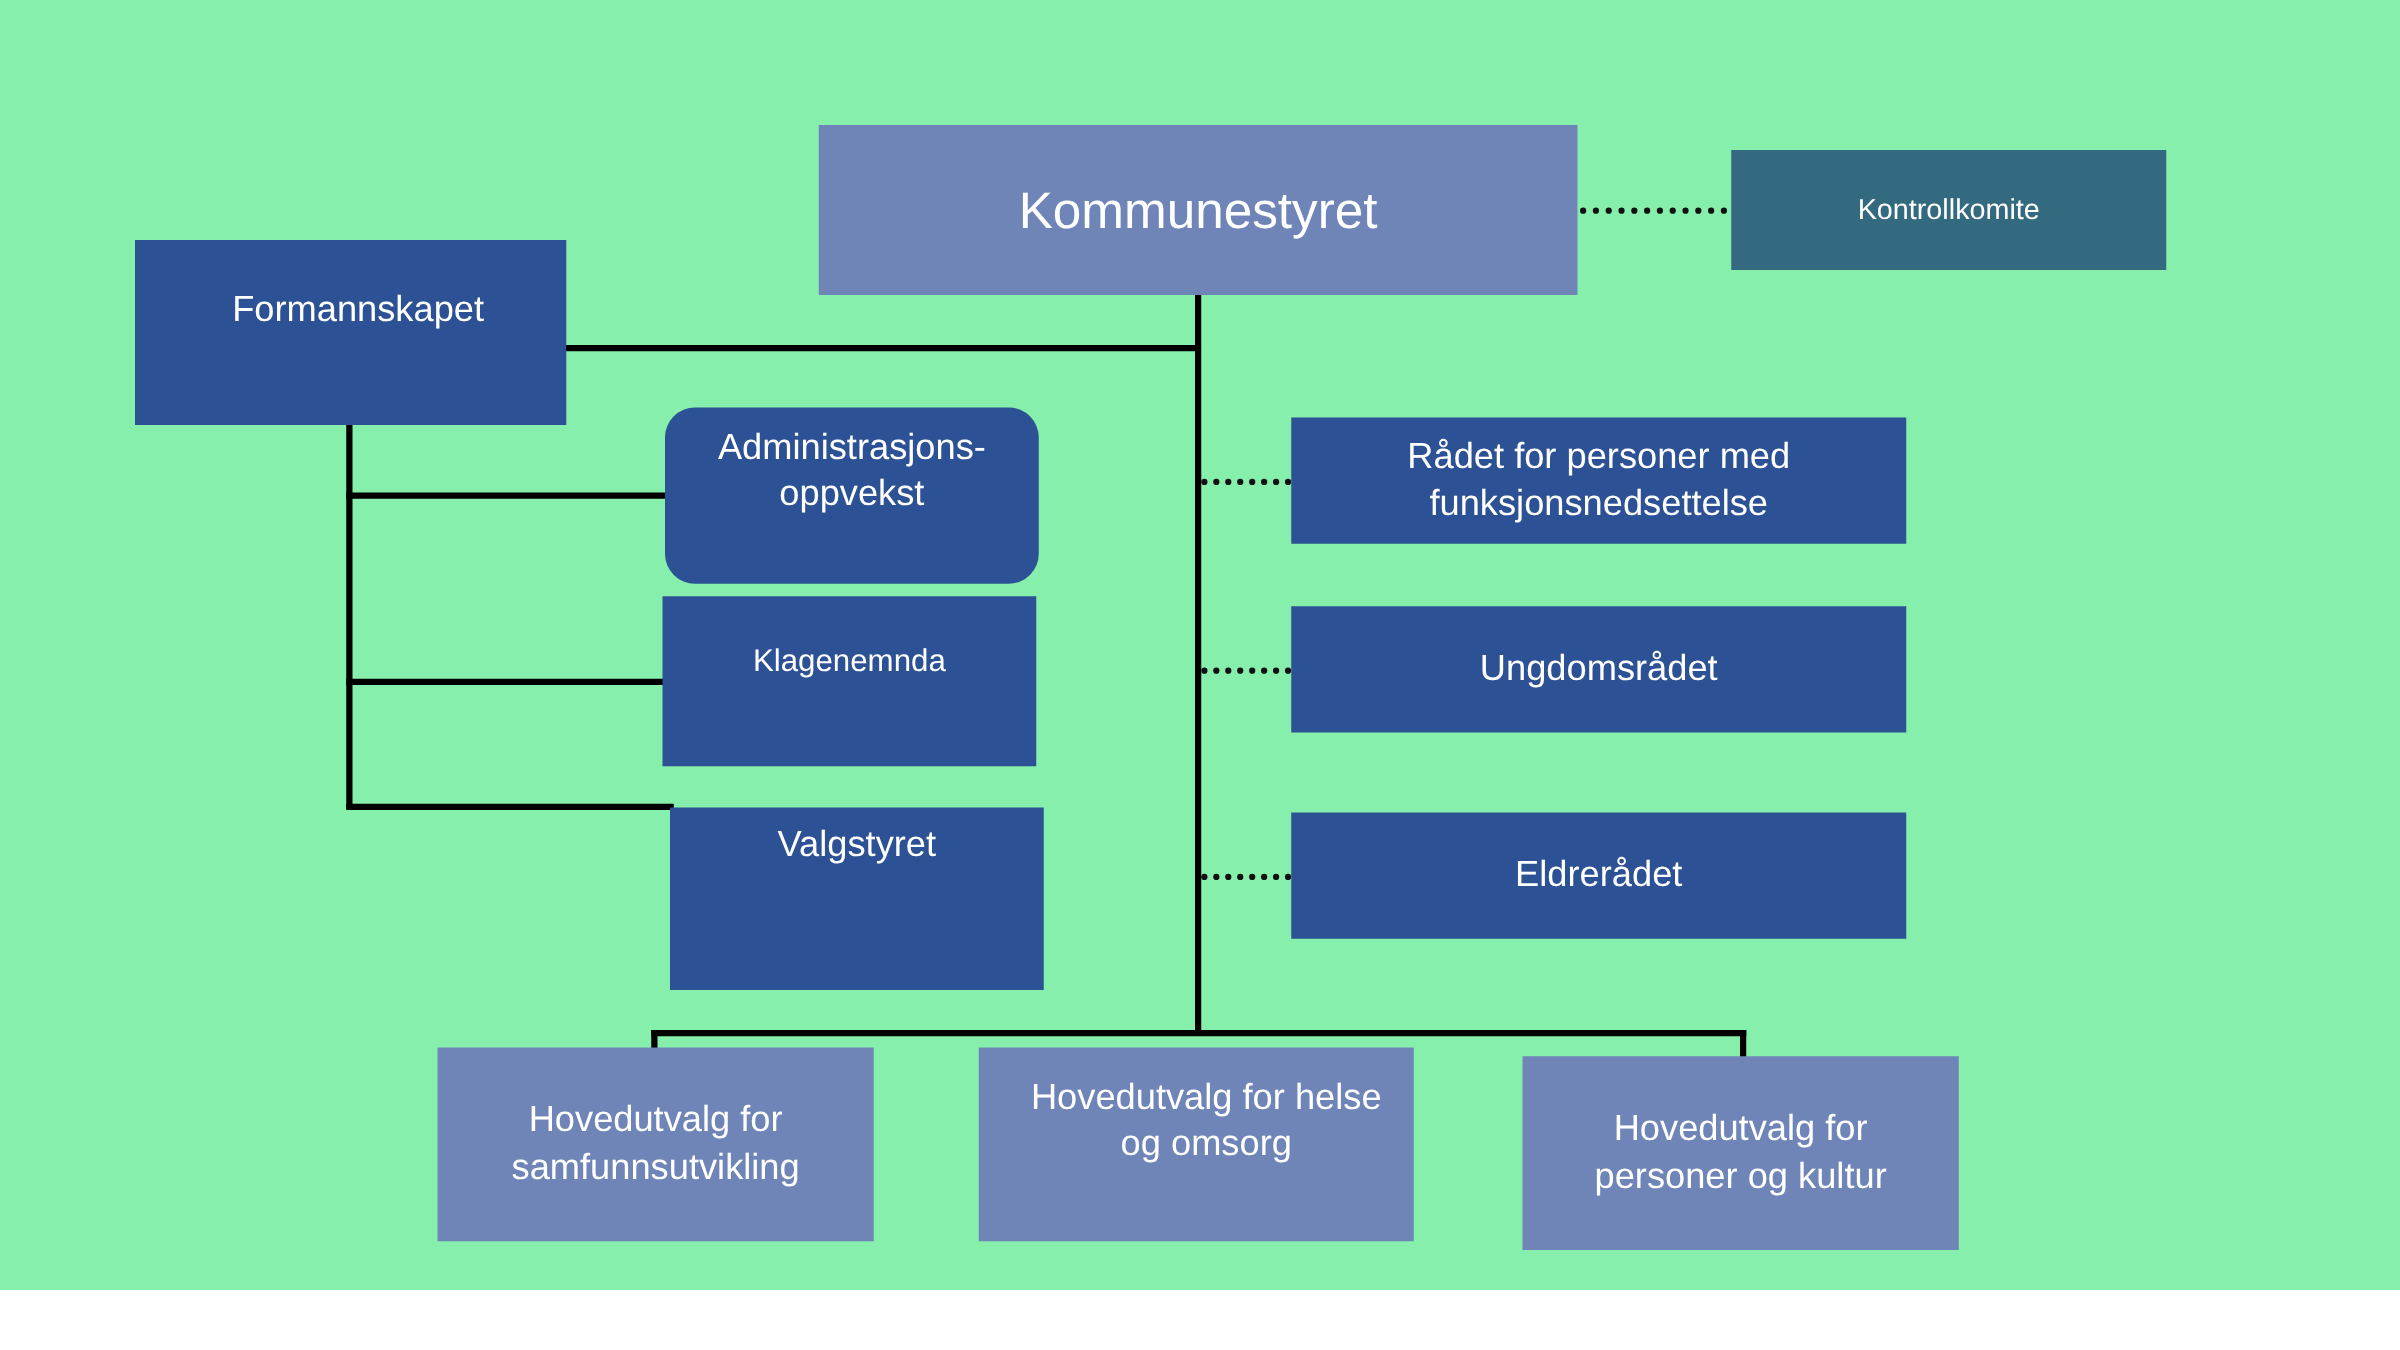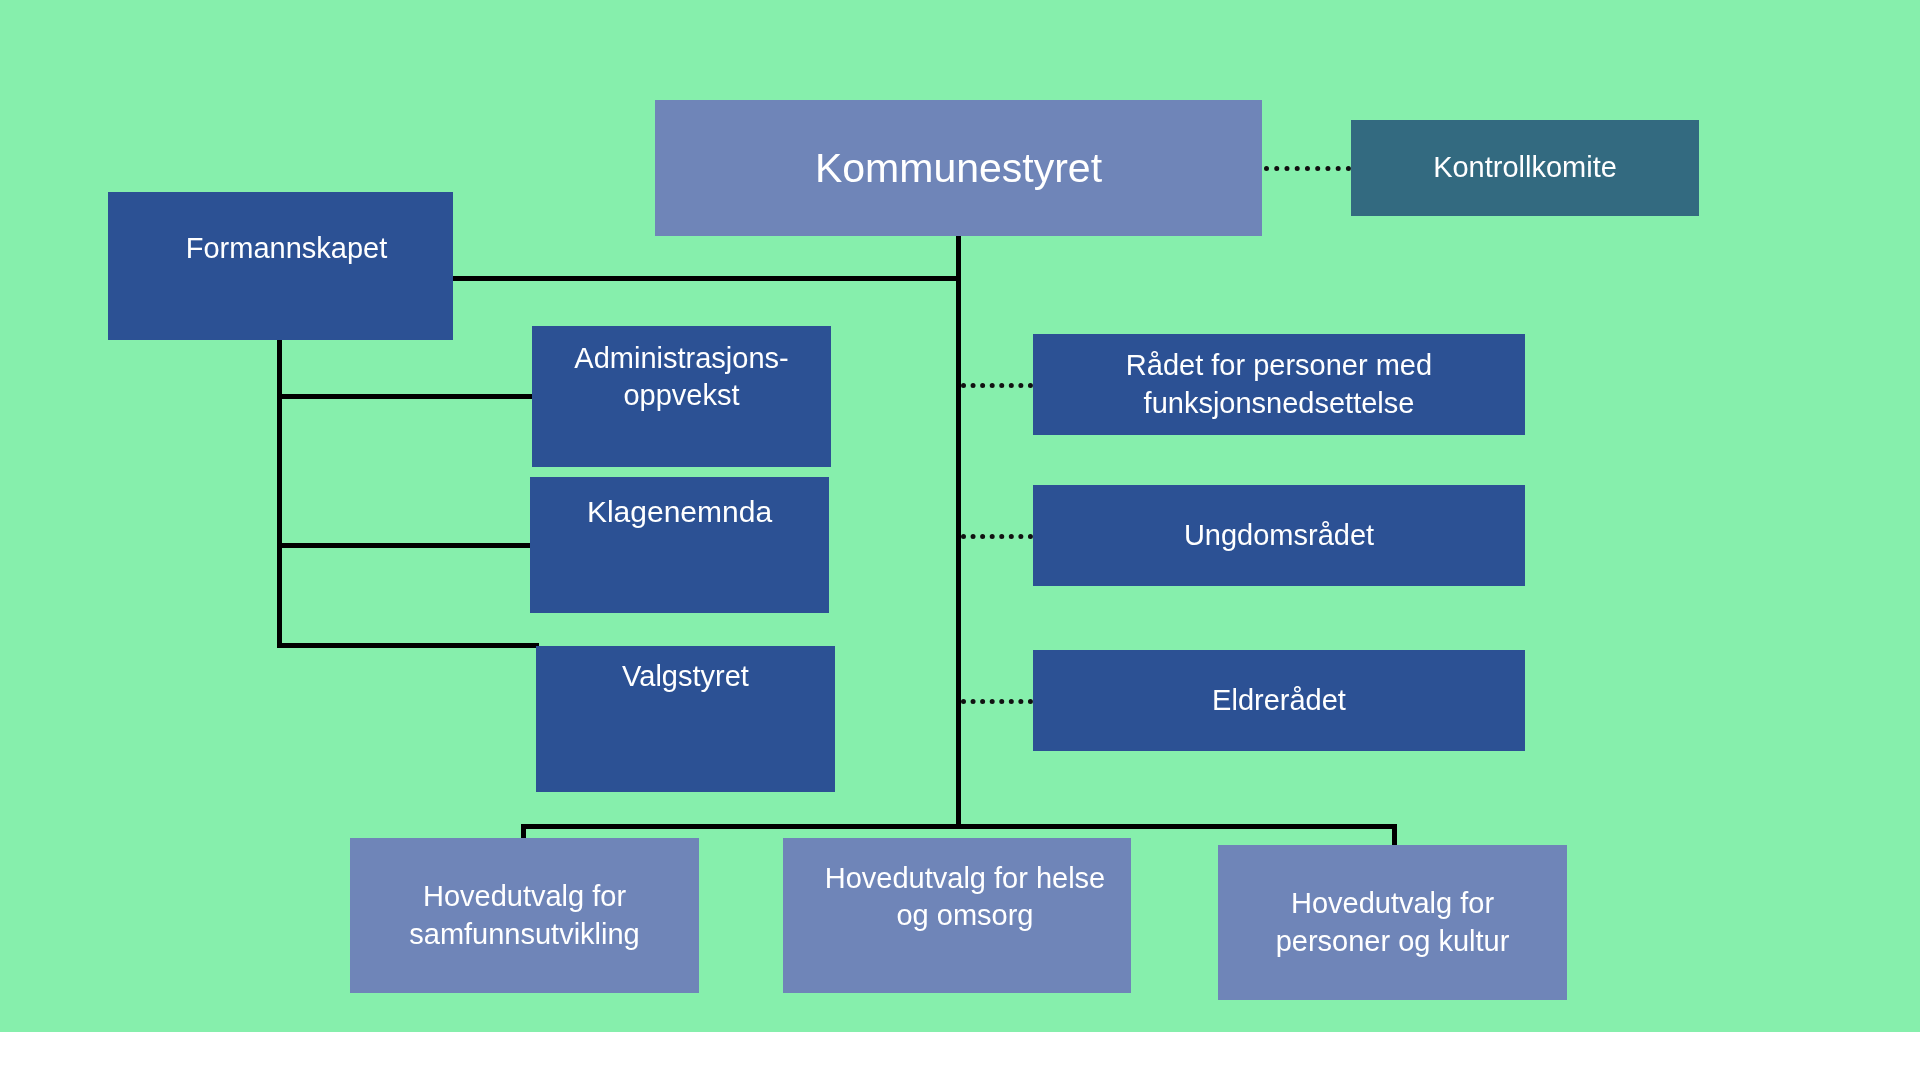--- a/index.html
+++ b/index.html
@@ -28,37 +28,37 @@
     z-index: 3;
   }
   .node span { display: block; width: 100%; }
 
   
   #node-kommunestyret {
     left: 655px; top: 100px; width: 607px; height: 136px;
     background: #6F85B8; font-size: 41px;
   }
   #node-kontrollkomite {
-    left: 1351px; top: 120px; width: 348px; height: 96px;
-    background: #336A80; font-size: 29px;
+    left: 1385px; top: 120px; width: 348px; height: 96px;
+    background: #336A80; font-size: 23px;
   }
   #node-formannskapet {
     left: 108px; top: 192px; width: 345px; height: 148px;
     background: #2C5194; font-size: 29px;
     align-items: flex-start; padding-top: 38px; padding-left: 20px;
   }
   #node-administrasjonsutvalget {
     left: 532px; top: 326px; width: 299px; height: 141px;
     background: #2C5194; font-size: 29px;
-    align-items: flex-start; padding-top: 14px;
+    align-items: flex-start; padding-top: 14px; border-radius: 24px;
   }
   #node-klagenemnda {
     left: 530px; top: 477px; width: 299px; height: 136px;
-    background: #2C5194; font-size: 30px;
-    align-items: flex-start; padding-top: 16px;
+    background: #2C5194; font-size: 25px;
+    align-items: flex-start; padding-top: 36px;
   }
   #node-valgstyret {
     left: 536px; top: 646px; width: 299px; height: 146px;
     background: #2C5194; font-size: 29px;
     align-items: flex-start; padding-top: 12px;
   }
   #node-radet {
     left: 1033px; top: 334px; width: 492px; height: 101px;
     background: #2C5194; font-size: 29px;
   }

